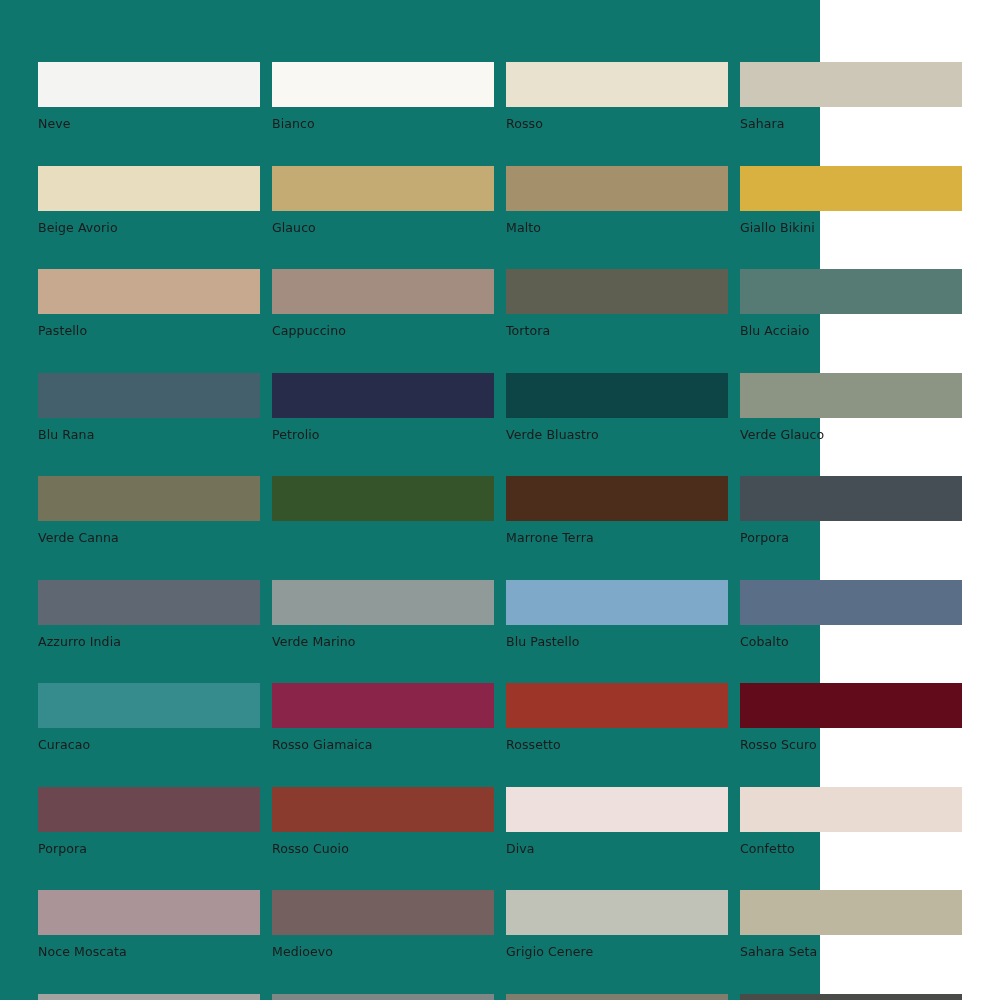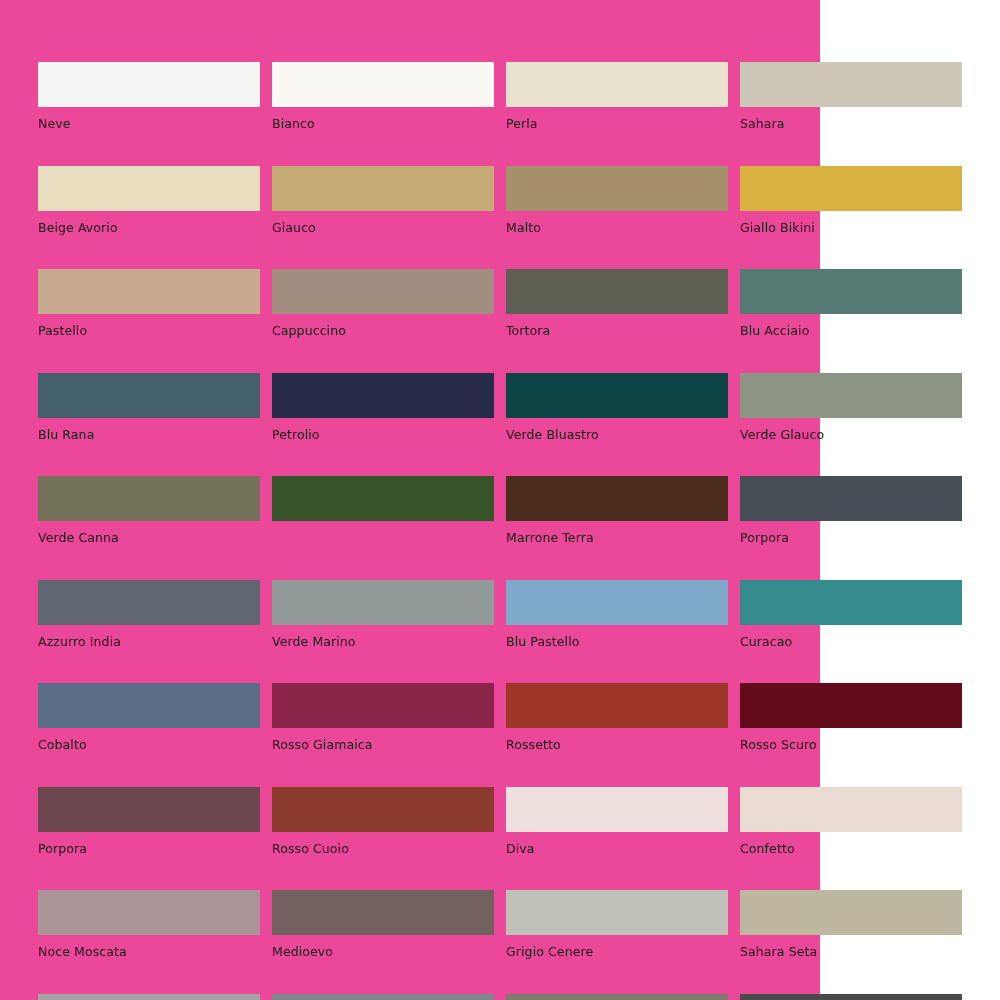--- a/index.html
+++ b/index.html
@@ -13,21 +13,21 @@
     background: #ffffff;
     font-family: "DejaVu Sans", "Liberation Sans", sans-serif;
     overflow: hidden;
   }
 
   #palette-page {
     width: 820px;
     height: 1000px;
     box-sizing: border-box;
     padding: 62px 38px 0 38px;
-    background: #ec4899;
+    background: #0f766e;
   }
 
   .swatch-grid {
     display: grid;
     grid-template-columns: repeat(4, 222px);
     column-gap: 12px;
     row-gap: 35px;
     align-content: start;
   }
 
@@ -61,21 +61,21 @@
       <div class="swatch-cell">
         <span class="swatch-chip" style="background-color: rgb(244, 244, 243);"></span>
         <span class="swatch-label">Neve</span>
       </div>
       <div class="swatch-cell">
         <span class="swatch-chip" style="background-color: rgb(250, 248, 243);"></span>
         <span class="swatch-label">Bianco</span>
       </div>
       <div class="swatch-cell">
         <span class="swatch-chip" style="background-color: rgb(232, 226, 207);"></span>
-        <span class="swatch-label">Perla</span>
+        <span class="swatch-label">Rosso</span>
       </div>
       <div class="swatch-cell">
         <span class="swatch-chip" style="background-color: rgb(205, 199, 183);"></span>
         <span class="swatch-label">Sahara</span>
       </div>
       <div class="swatch-cell">
         <span class="swatch-chip" style="background-color: rgb(233, 221, 192);"></span>
         <span class="swatch-label">Beige Avorio</span>
       </div>
       <div class="swatch-cell">
@@ -143,28 +143,28 @@
       </div>
       <div class="swatch-cell">
         <span class="swatch-chip" style="background-color: rgb(143, 154, 153);"></span>
         <span class="swatch-label">Verde Marino</span>
       </div>
       <div class="swatch-cell">
         <span class="swatch-chip" style="background-color: rgb(127, 169, 200);"></span>
         <span class="swatch-label">Blu Pastello</span>
       </div>
       <div class="swatch-cell">
+        <span class="swatch-chip" style="background-color: rgb(90, 111, 135);"></span>
+        <span class="swatch-label">Cobalto</span>
+      </div>
+      <div class="swatch-cell">
         <span class="swatch-chip" style="background-color: rgb(54, 139, 140);"></span>
         <span class="swatch-label">Curacao</span>
       </div>
       <div class="swatch-cell">
-        <span class="swatch-chip" style="background-color: rgb(90, 111, 135);"></span>
-        <span class="swatch-label">Cobalto</span>
-      </div>
-      <div class="swatch-cell">
         <span class="swatch-chip" style="background-color: rgb(138, 37, 73);"></span>
         <span class="swatch-label">Rosso Giamaica</span>
       </div>
       <div class="swatch-cell">
         <span class="swatch-chip" style="background-color: rgb(157, 53, 40);"></span>
         <span class="swatch-label">Rossetto</span>
       </div>
       <div class="swatch-cell">
         <span class="swatch-chip" style="background-color: rgb(98, 12, 27);"></span>
         <span class="swatch-label">Rosso Scuro</span>

